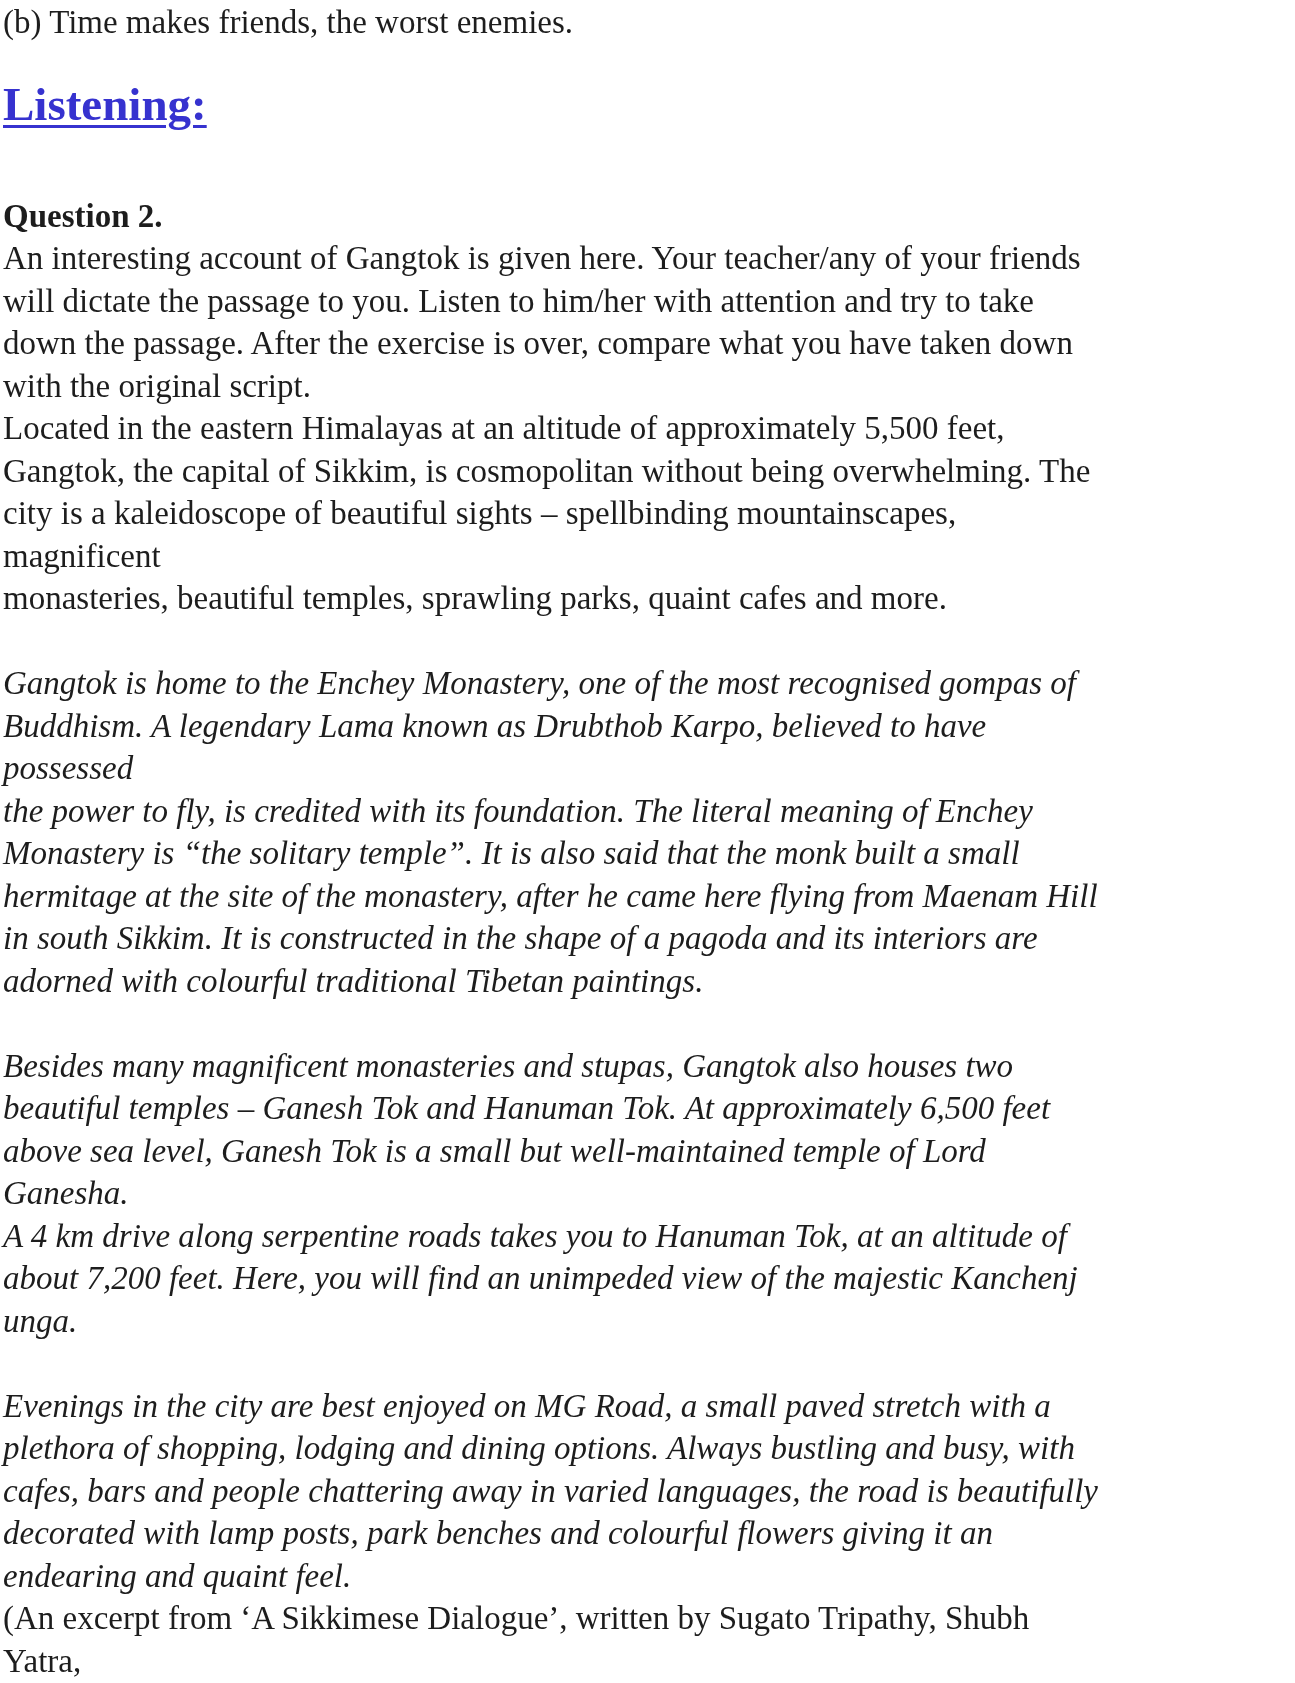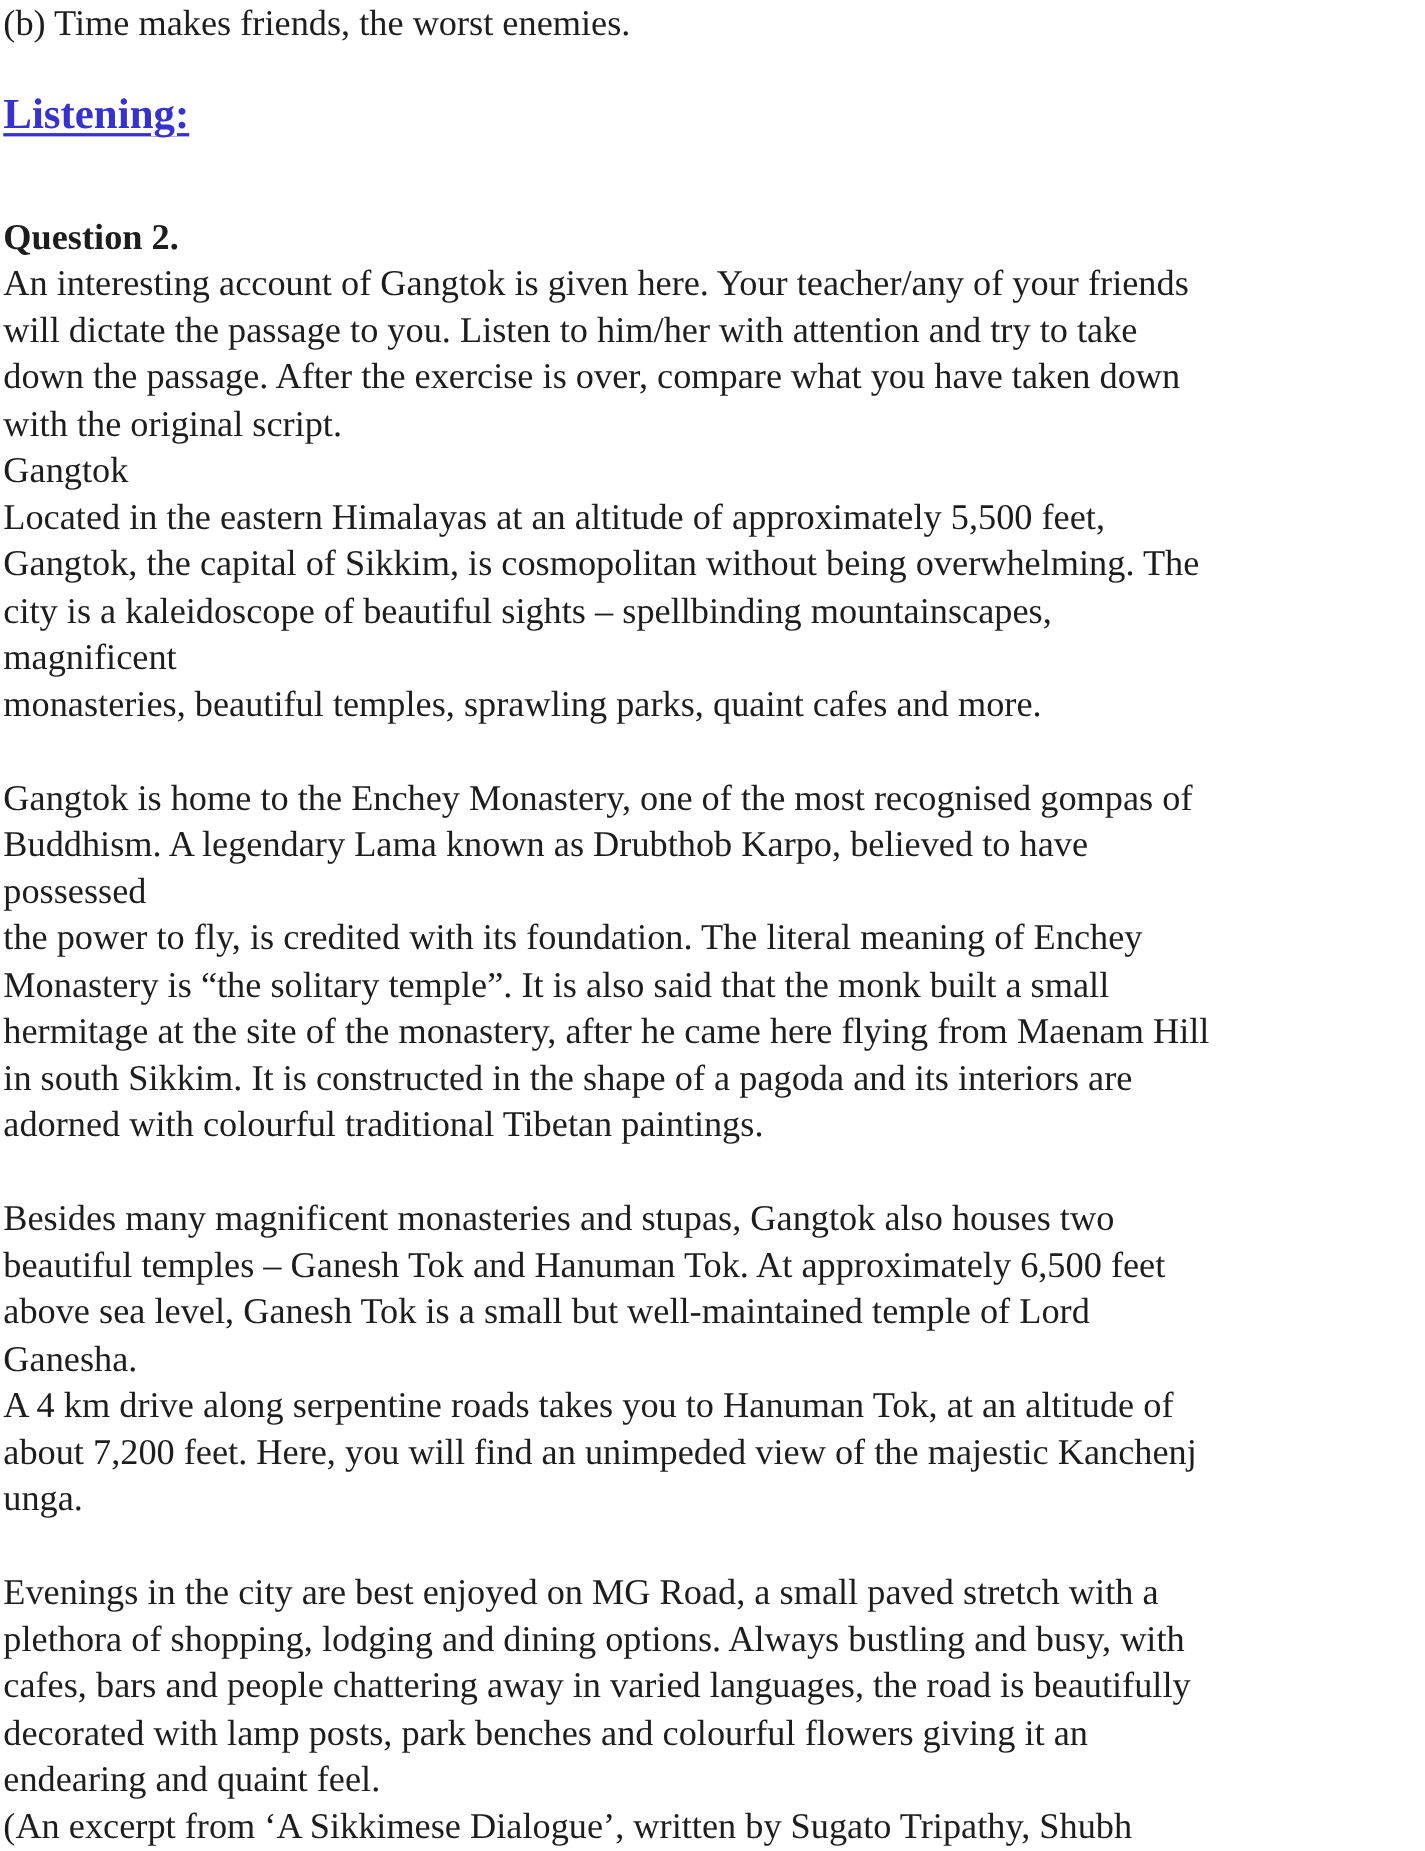--- a/index.html
+++ b/index.html
@@ -17,55 +17,54 @@
   }
   .options { list-style: none; }
   .option,
   .body-text {
     font-size: 33px;
     line-height: 42.5px;
     white-space: pre-line;
   }
   .section-heading {
     margin-top: 36px;
-    font-size: 39px;
+    font-size: 47px;
     line-height: 48px;
     font-weight: bold;
     color: var(--heading-blue, #3632cf);
     text-decoration: underline;
     text-decoration-thickness: 3px;
     text-underline-offset: 5px;
   }
   .question-label {
     margin-top: 67px;
     font-size: 33px;
     line-height: 42.5px;
     font-weight: bold;
   }
-  .gap-before { margin-top: 42.5px; }
+  .gap-before { margin-top: 42.5px; font-style: italic; }
 </style>
 </head>
 <body>
 
 <main class="page">
 
   <ul class="options">
       <li class="option">(b) Time makes friends, the worst enemies.</li>
     </ul>
 
   <h1 class="section-heading">Listening:</h1>
 
   <h2 class="question-label">Question 2.</h2>
 
   <p class="body-text">An interesting account of Gangtok is given here. Your teacher/any of your friends
 will dictate the passage to you. Listen to him/her with attention and try to take
 down the passage. After the exercise is over, compare what you have taken down
 with the original script.</p>
 
-  <p class="body-text">Gangtok</p>
 
   <p class="body-text">Located in the eastern Himalayas at an altitude of approximately 5,500 feet,
 Gangtok, the capital of Sikkim, is cosmopolitan without being overwhelming. The
 city is a kaleidoscope of beautiful sights – spellbinding mountainscapes, magnificent
 monasteries, beautiful temples, sprawling parks, quaint cafes and more.</p>
 
   <p class="body-text gap-before">Gangtok is home to the Enchey Monastery, one of the most recognised gompas of
 Buddhism. A legendary Lama known as Drubthob Karpo, believed to have possessed
 the power to fly, is credited with its foundation. The literal meaning of Enchey
 Monastery is “the solitary temple”. It is also said that the monk built a small

